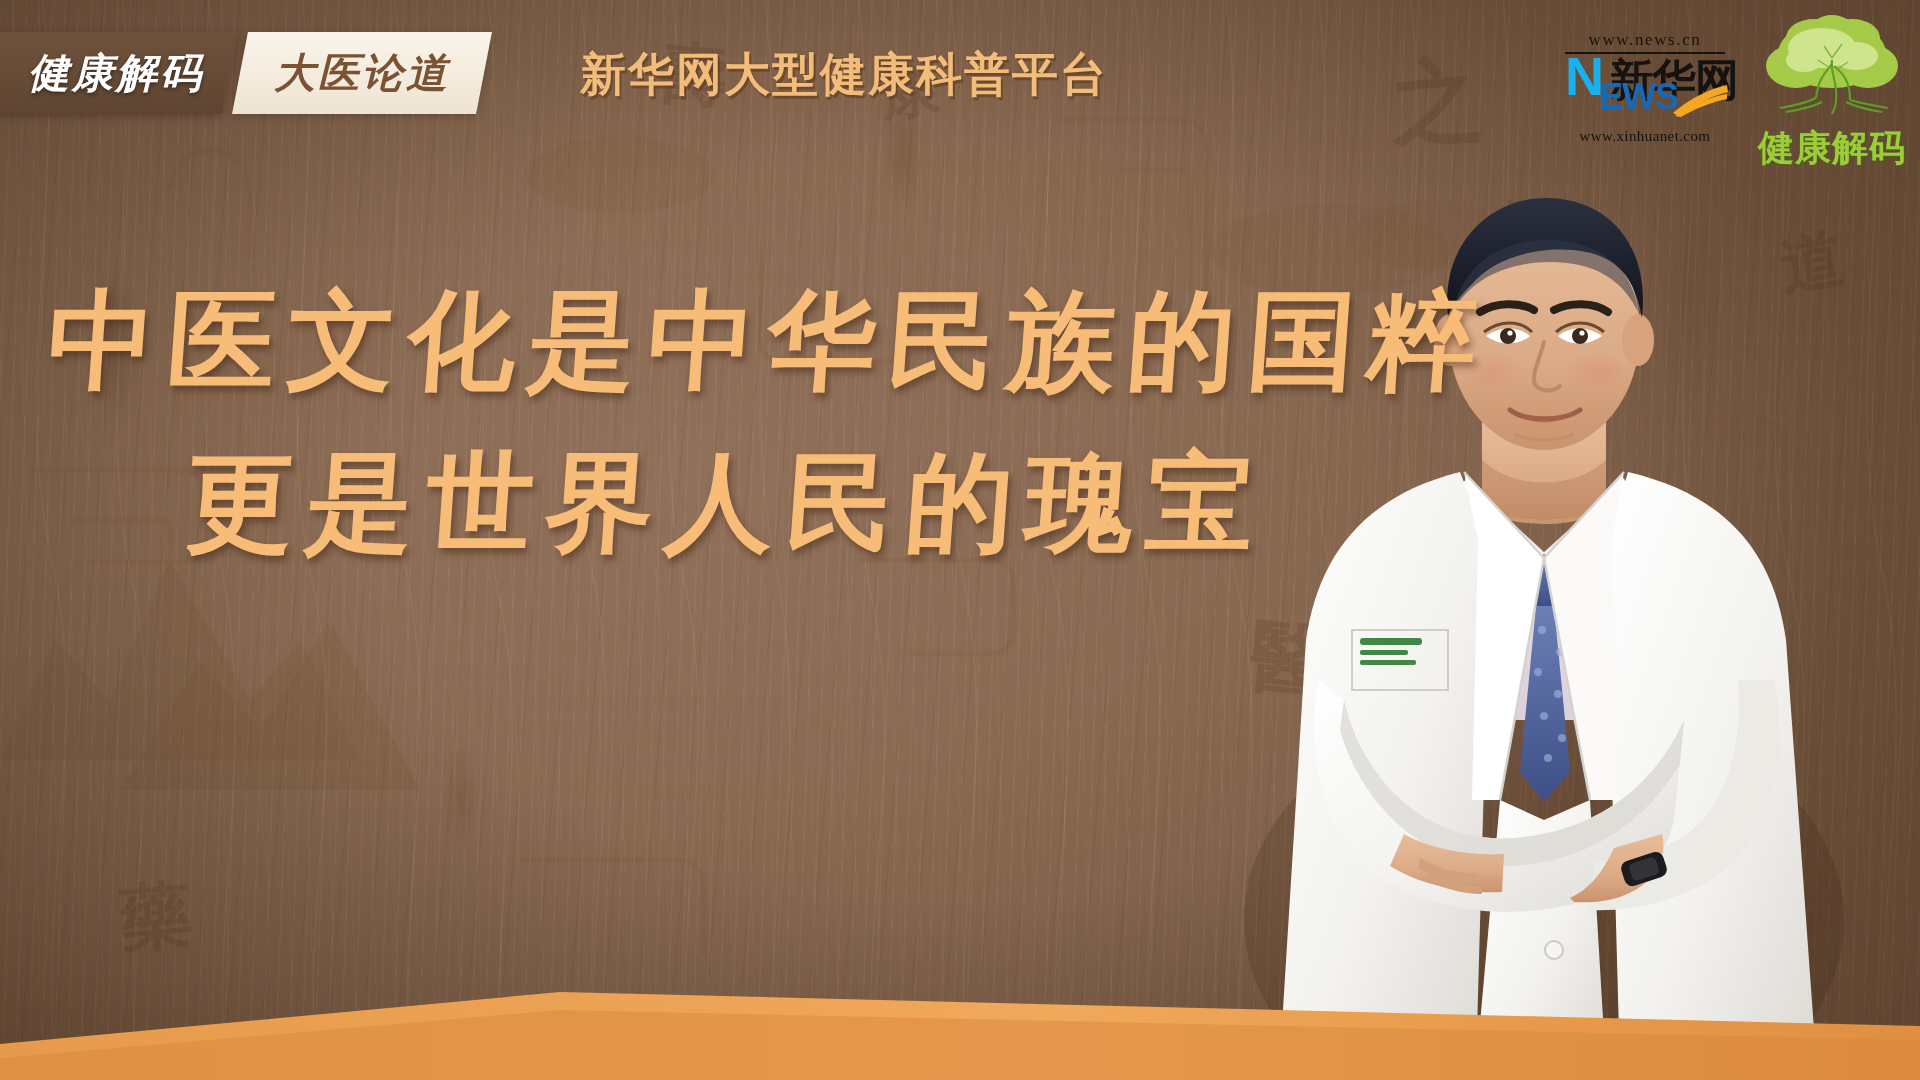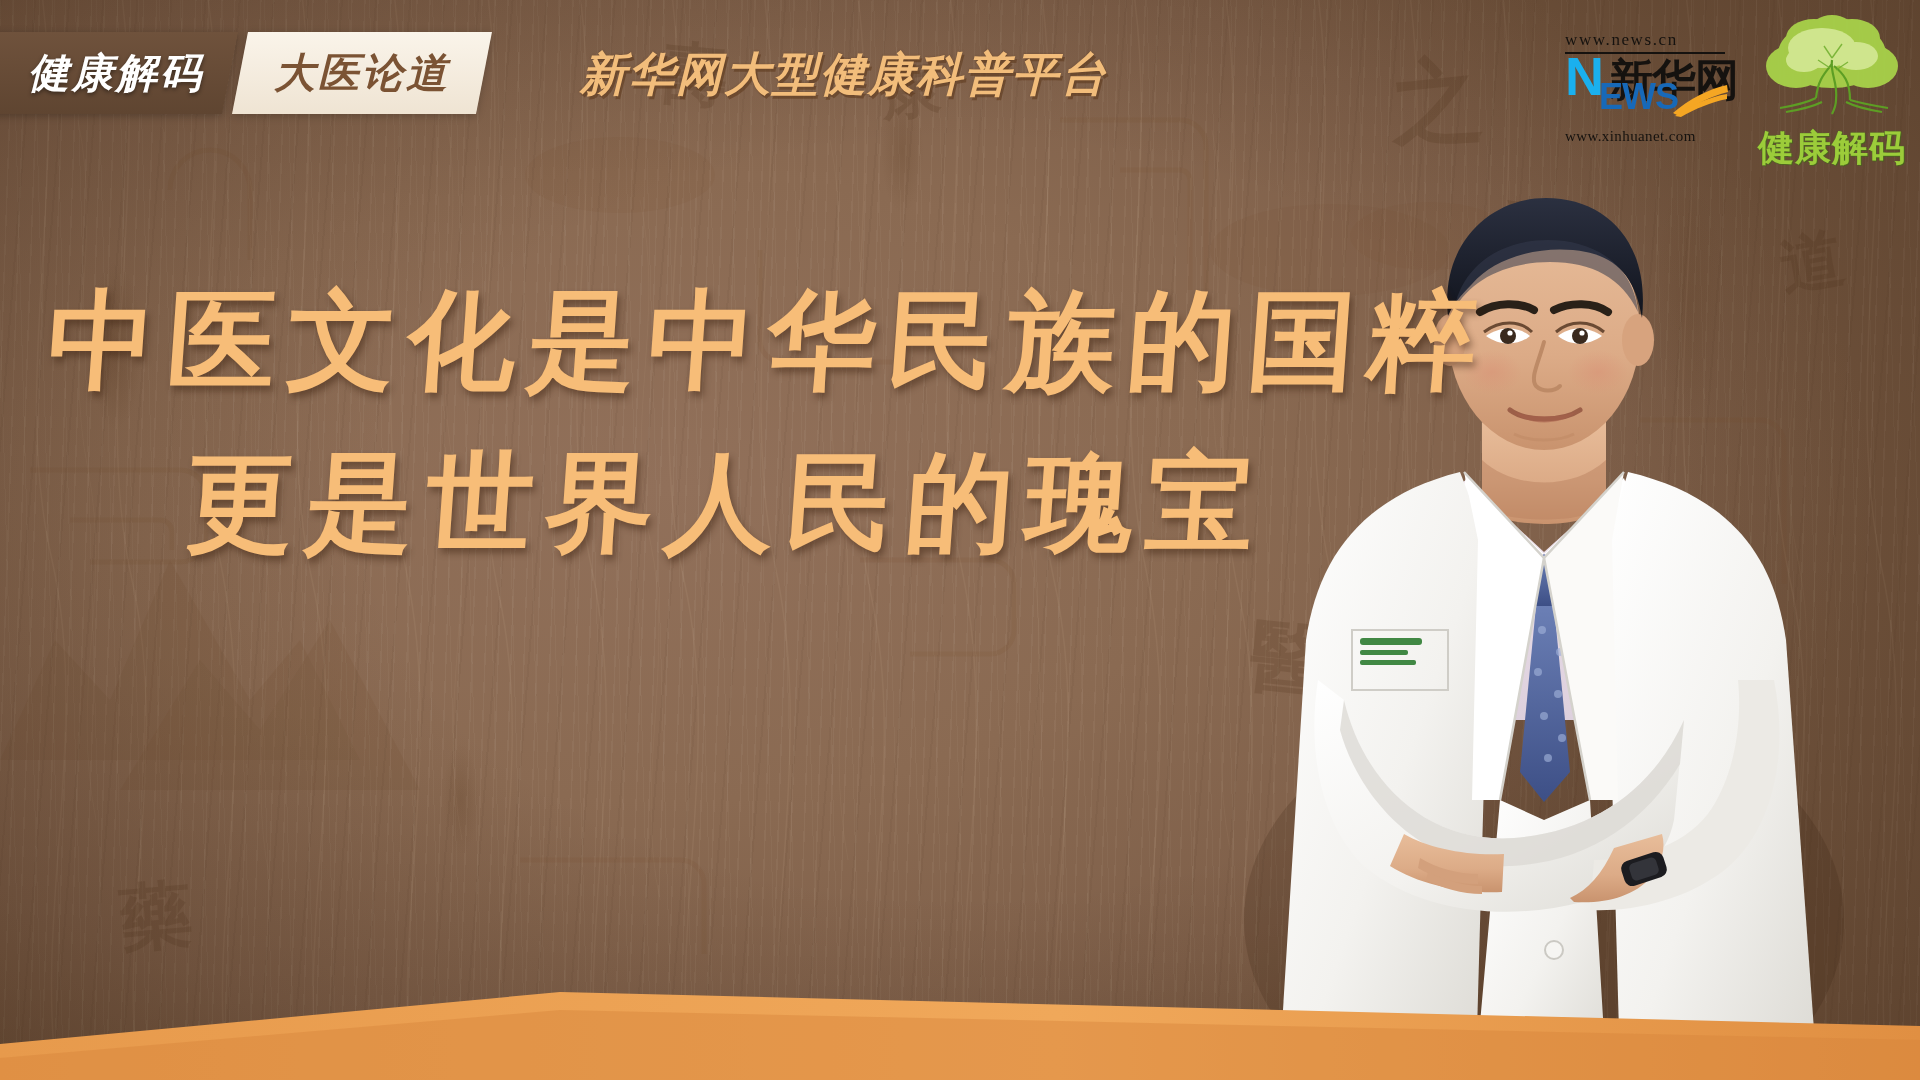--- a/index.html
+++ b/index.html
@@ -74,28 +74,28 @@
   .tag.light{
     background:linear-gradient(180deg,#faf4ea 0%,#efe4d3 100%);
     color:#7b5334;padding:0 34px;
     transform:skewX(-11deg);margin-left:10px;
     box-shadow:0 2px 8px rgba(0,0,0,.22);
   }
   .tag.light span{transform:skewX(11deg);display:block;}
 
   #platform-line{
     position:absolute;left:580px;top:44px;z-index:30;
-    font-size:46px;font-weight:900;font-style:italic;letter-spacing:2px;
+    font-size:46px;font-weight:900;letter-spacing:2px;
     color:#f2bd7b;
     text-shadow:2px 3px 0 rgba(92,56,28,.55), 0 0 2px rgba(92,56,28,.5);
     white-space:nowrap;
   }
 
   
-  #xinhua{position:absolute;left:1565px;top:30px;z-index:30;width:160px;}
+  #xinhua{position:absolute;left:1565px;top:30px;z-index:30;width:160px;text-align:center;}
   #xinhua .url-top{font-size:17px;color:#15120f;letter-spacing:1.6px;
      font-family:"Liberation Serif",serif;white-space:nowrap;}
   #xinhua .rule{height:2px;background:#15120f;margin:2px 0 1px;}
   #xinhua .mid{position:relative;height:42px;}
   #xinhua .bigN{position:absolute;left:0;top:-2px;font-size:54px;line-height:46px;
      font-weight:900;color:#1ab0ee;font-family:"Liberation Sans",sans-serif;}
   #xinhua .cn{position:absolute;left:44px;top:9px;font-size:44px;line-height:32px;
      font-weight:900;color:#15120f;letter-spacing:-1px;white-space:nowrap;}
   #xinhua .ews{position:absolute;left:34px;top:26px;font-size:36px;line-height:32px;
      font-weight:900;color:#1769b8;letter-spacing:-1px;}

